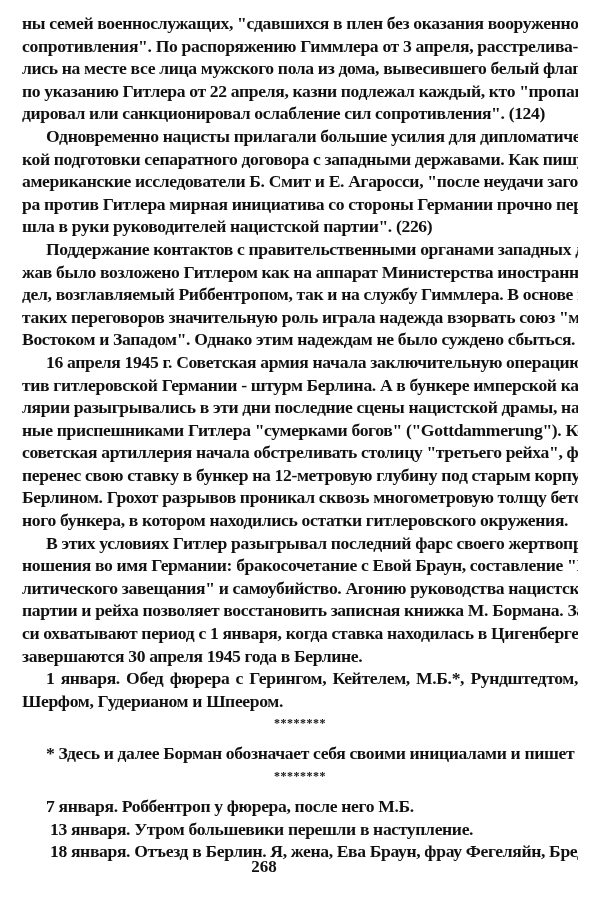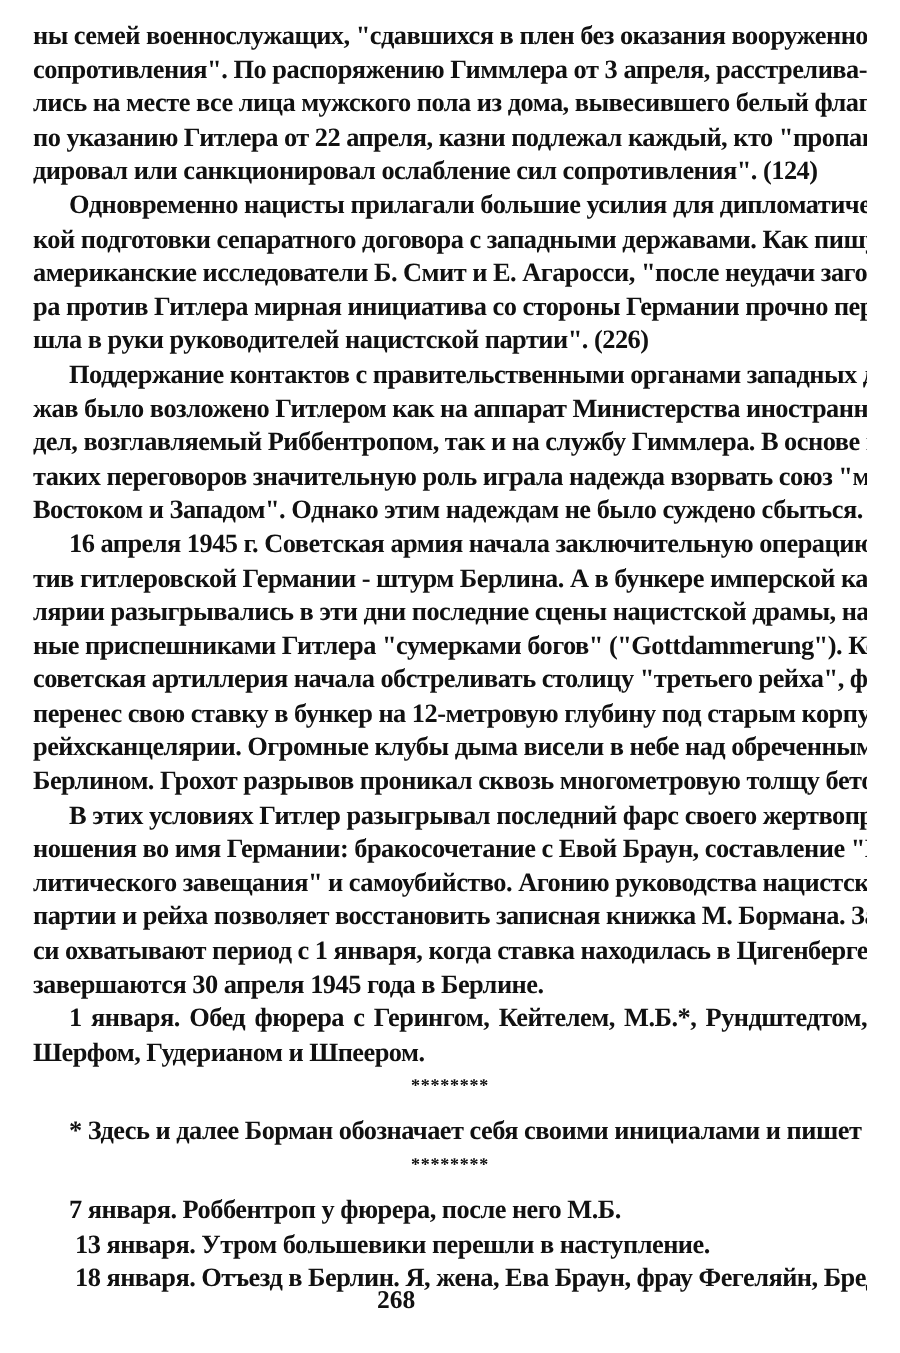--- a/index.html
+++ b/index.html
@@ -49,22 +49,22 @@
     <span class="line last">Востоком и Западом". Однако этим надеждам не было суждено сбыться.</span>
   </div>
 
   <div>
     <span class="line indent">16 апреля 1945 г. Советская армия начала заключительную операцию про-</span>
     <span class="line">тив гитлеровской Германии - штурм Берлина. А в бункере имперской канце-</span>
     <span class="line">лярии разыгрывались в эти дни последние сцены нацистской драмы, назван-</span>
     <span class="line">ные приспешниками Гитлера "сумерками богов" ("Gottdammerung"). Когда</span>
     <span class="line">советская артиллерия начала обстреливать столицу "третьего рейха", фюрер</span>
     <span class="line">перенес свою ставку в бункер на 12-метровую глубину под старым корпусом</span>
-    <span class="line">рейхсканцелярии. Огромные клубы дыма висели в небе над обреченным</span>
     <span class="line">Берлином. Грохот разрывов проникал сквозь многометровую толщу бетон-</span>
+    <span class="line last">ного бункера, в котором находились остатки гитлеровского окружения.</span>
   </div>
 
   <div>
     <span class="line indent">В этих условиях Гитлер разыгрывал последний фарс своего жертвопри-</span>
     <span class="line">ношения во имя Германии: бракосочетание с Евой Браун, составление "По-</span>
     <span class="line">литического завещания" и самоубийство. Агонию руководства нацистской</span>
     <span class="line">партии и рейха позволяет восстановить записная книжка М. Бормана. Запи-</span>
     <span class="line">си охватывают период с 1 января, когда ставка находилась в Цигенберге, и</span>
     <span class="line last">завершаются 30 апреля 1945 года в Берлине.</span>
   </div>

